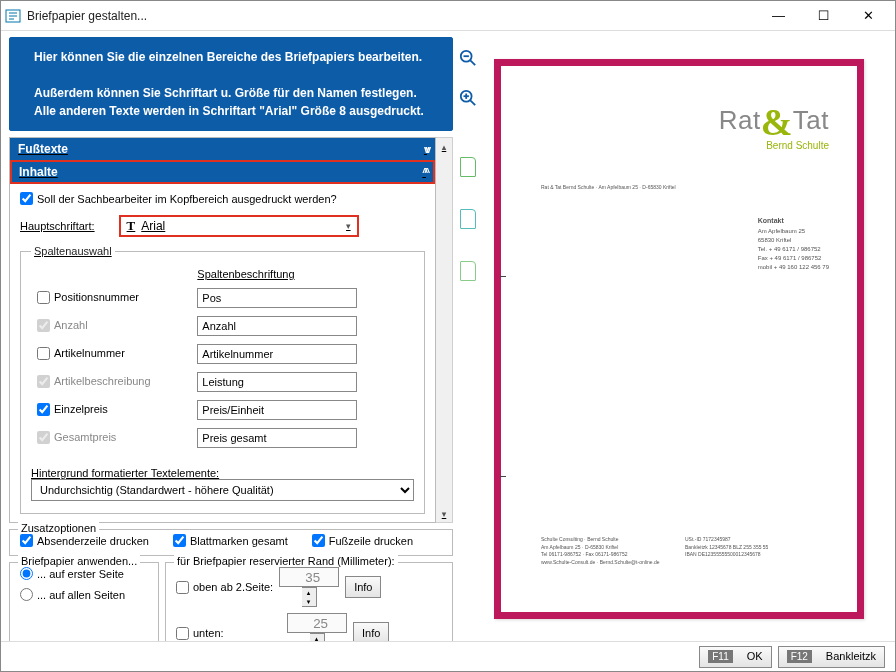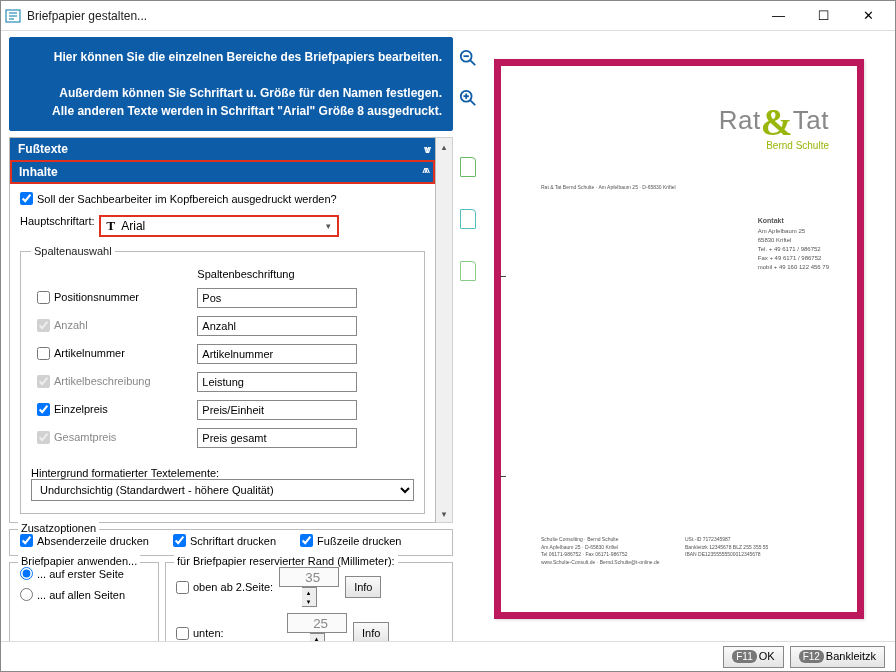--- a/index.html
+++ b/index.html
@@ -5,30 +5,30 @@
 * { box-sizing: border-box; font-family: Segoe UI, Tahoma, sans-serif; }
 body { margin:0; background:#fff; font-size:11px; color:#000; }
 .window { width:896px; height:672px; border:1px solid #888; display:flex; flex-direction:column; position:relative;}
 .titlebar { height:30px; background:#fff; border-bottom:1px solid #ddd; display:flex; align-items:center; padding:0 4px;}
 .titlebar .ticon { width:16px; height:16px; margin-right:6px;}
 .titlebar .title { font-size:12px; color:#222;}
 .titlebar .spacer { flex:1;}
 .winbtn { width:45px; height:29px; display:flex; align-items:center; justify-content:center; font-size:13px;}
 .content { flex:1; display:flex; overflow:hidden;}
 .leftpane { width:454px; display:flex; flex-direction:column; padding:6px 2px 4px 8px;}
-.infobar { background:#0d5ca8; color:#fff; font-size:12px; font-weight:bold; padding:10px 10px; border-radius:2px; line-height:1.5; border:1px solid #0d5ca8;text-align:right;}
-.accordion { flex:1; margin-top:6px; display:flex;}
+.infobar { background:#0d5ca8; color:#fff; font-size:12px; font-weight:bold; padding:10px 24px; border-radius:2px; line-height:1.5; border:1px solid #0d5ca8;}
+.accordion { flex:1; margin-top:6px; display:flex;text-decoration:underline;}
 .accbody { flex:1; border:1px solid #bbb; }
 .acc-head { background:#0d5ca8; color:#fff; font-weight:bold; font-size:12px; padding:4px 8px; display:flex; align-items:center;}
 .acc-head.sel { border:2px solid #e03020; padding:3px 7px;}
 .acc-head .chev { margin-left:auto; font-size:10px; letter-spacing:-4px;}
 .panel { padding:8px 10px;}
 .chk { display:inline-flex; align-items:center; gap:4px;}
 .chk input { margin:0;}
-.row { display:flex; align-items:flex-start; gap:4px; margin-top:8px;}
+.row { display:flex; align-items:center; gap:24px; margin-top:8px;}
 .fontsel { border:2px solid #e03020; height:22px; width:240px; background:#fff; display:flex; align-items:center; padding:0 6px; font-size:12px;}
 .fontsel .dd { margin-left:auto; font-size:9px; color:#555;}
 fieldset { border:1px solid #bbb; margin:8px 0 0 0; padding:6px 10px 12px 10px;}
 fieldset legend { font-size:11px; color:#222; padding:0 3px;}
 .coltable { width:100%; font-size:11px;}
 .coltable td { padding:3px 4px; vertical-align:middle;}
 .coltable input[type=text]{ width:160px; height:20px; border:1px solid #888; padding:0 4px; font-size:11px;}
 .selwide { width:100%; height:22px; border:1px solid #888; background:#fff; font-size:11px; padding:0 4px;}
 .vscroll { width:17px; background:#f0f0f0; border:1px solid #d0d0d0; border-left:none; display:flex; flex-direction:column;}
 .vscroll .arr { height:17px; display:flex; align-items:center; justify-content:center; font-size:9px; color:#555;}
@@ -51,21 +51,21 @@
 .logo .l1 { font-size:26px; color:#888; font-weight:300; letter-spacing:.5px;}
 .logo .amp { color:#99b60b; font-size:38px; font-family:Georgia,serif; vertical-align:-6px; font-weight:bold;}
 .logo .l2 { color:#99b60b; font-size:10px; margin-top:-4px;}
 .addrline { position:absolute; top:118px; left:40px; font-size:5px;}
 .kontakt { position:absolute; top:150px; right:28px; font-size:6px; line-height:1.5;}
 .kontakt .khead { font-weight:bold; font-size:7px;}
 .ftr { position:absolute; bottom:46px; left:40px; right:28px; display:flex; font-size:5px; color:#555;}
 .ftr > div { flex:1; line-height:1.5;}
 .tick { position:absolute; left:-1px; width:6px; border-top:1px solid #444;}
 .bottombar { height:30px; background:#fff; border-top:1px solid #ddd; display:flex; align-items:center; justify-content:flex-end; padding:0 10px; gap:6px;}
-.key { display:inline-block; background:#777; color:#fff; font-size:10px; padding:1px 4px; border-radius:6px; margin-right:2px;}
+.key { display:inline-block; background:#777; color:#fff; font-size:10px; padding:1px 4px; border-radius:0; margin-right:14px;}
 </style>
 </head>
 <body>
 
 <div class="window">
   <div class="titlebar">
     <svg class="ticon" viewBox="0 0 16 16">
         <rect x="1" y="2" width="14" height="12" fill="#fff" stroke="#07a"></rect>
         <path d="M4 5h8M4 8h8M4 11h5" stroke="#07a"></path>
       </svg>
@@ -179,21 +179,21 @@
 
       <div class="group">
         <span class="gtitle">Zusatzoptionen</span>
         <div class="hrow">
           <label class="chk">
               <input type="checkbox" checked="" style="">
               <span>Absenderzeile drucken</span>
             </label>
           <label class="chk">
               <input type="checkbox" checked="" style="">
-              <span>Schriftart drucken</span>
+              <span>Blattmarken gesamt</span>
             </label>
           <label class="chk">
               <input type="checkbox" checked="" style="">
               <span>Fußzeile drucken</span>
             </label>
         </div>
       </div>
 
       <div style="display:flex;gap:6px;">
         <div class="group" style="flex:0 0 150px">

